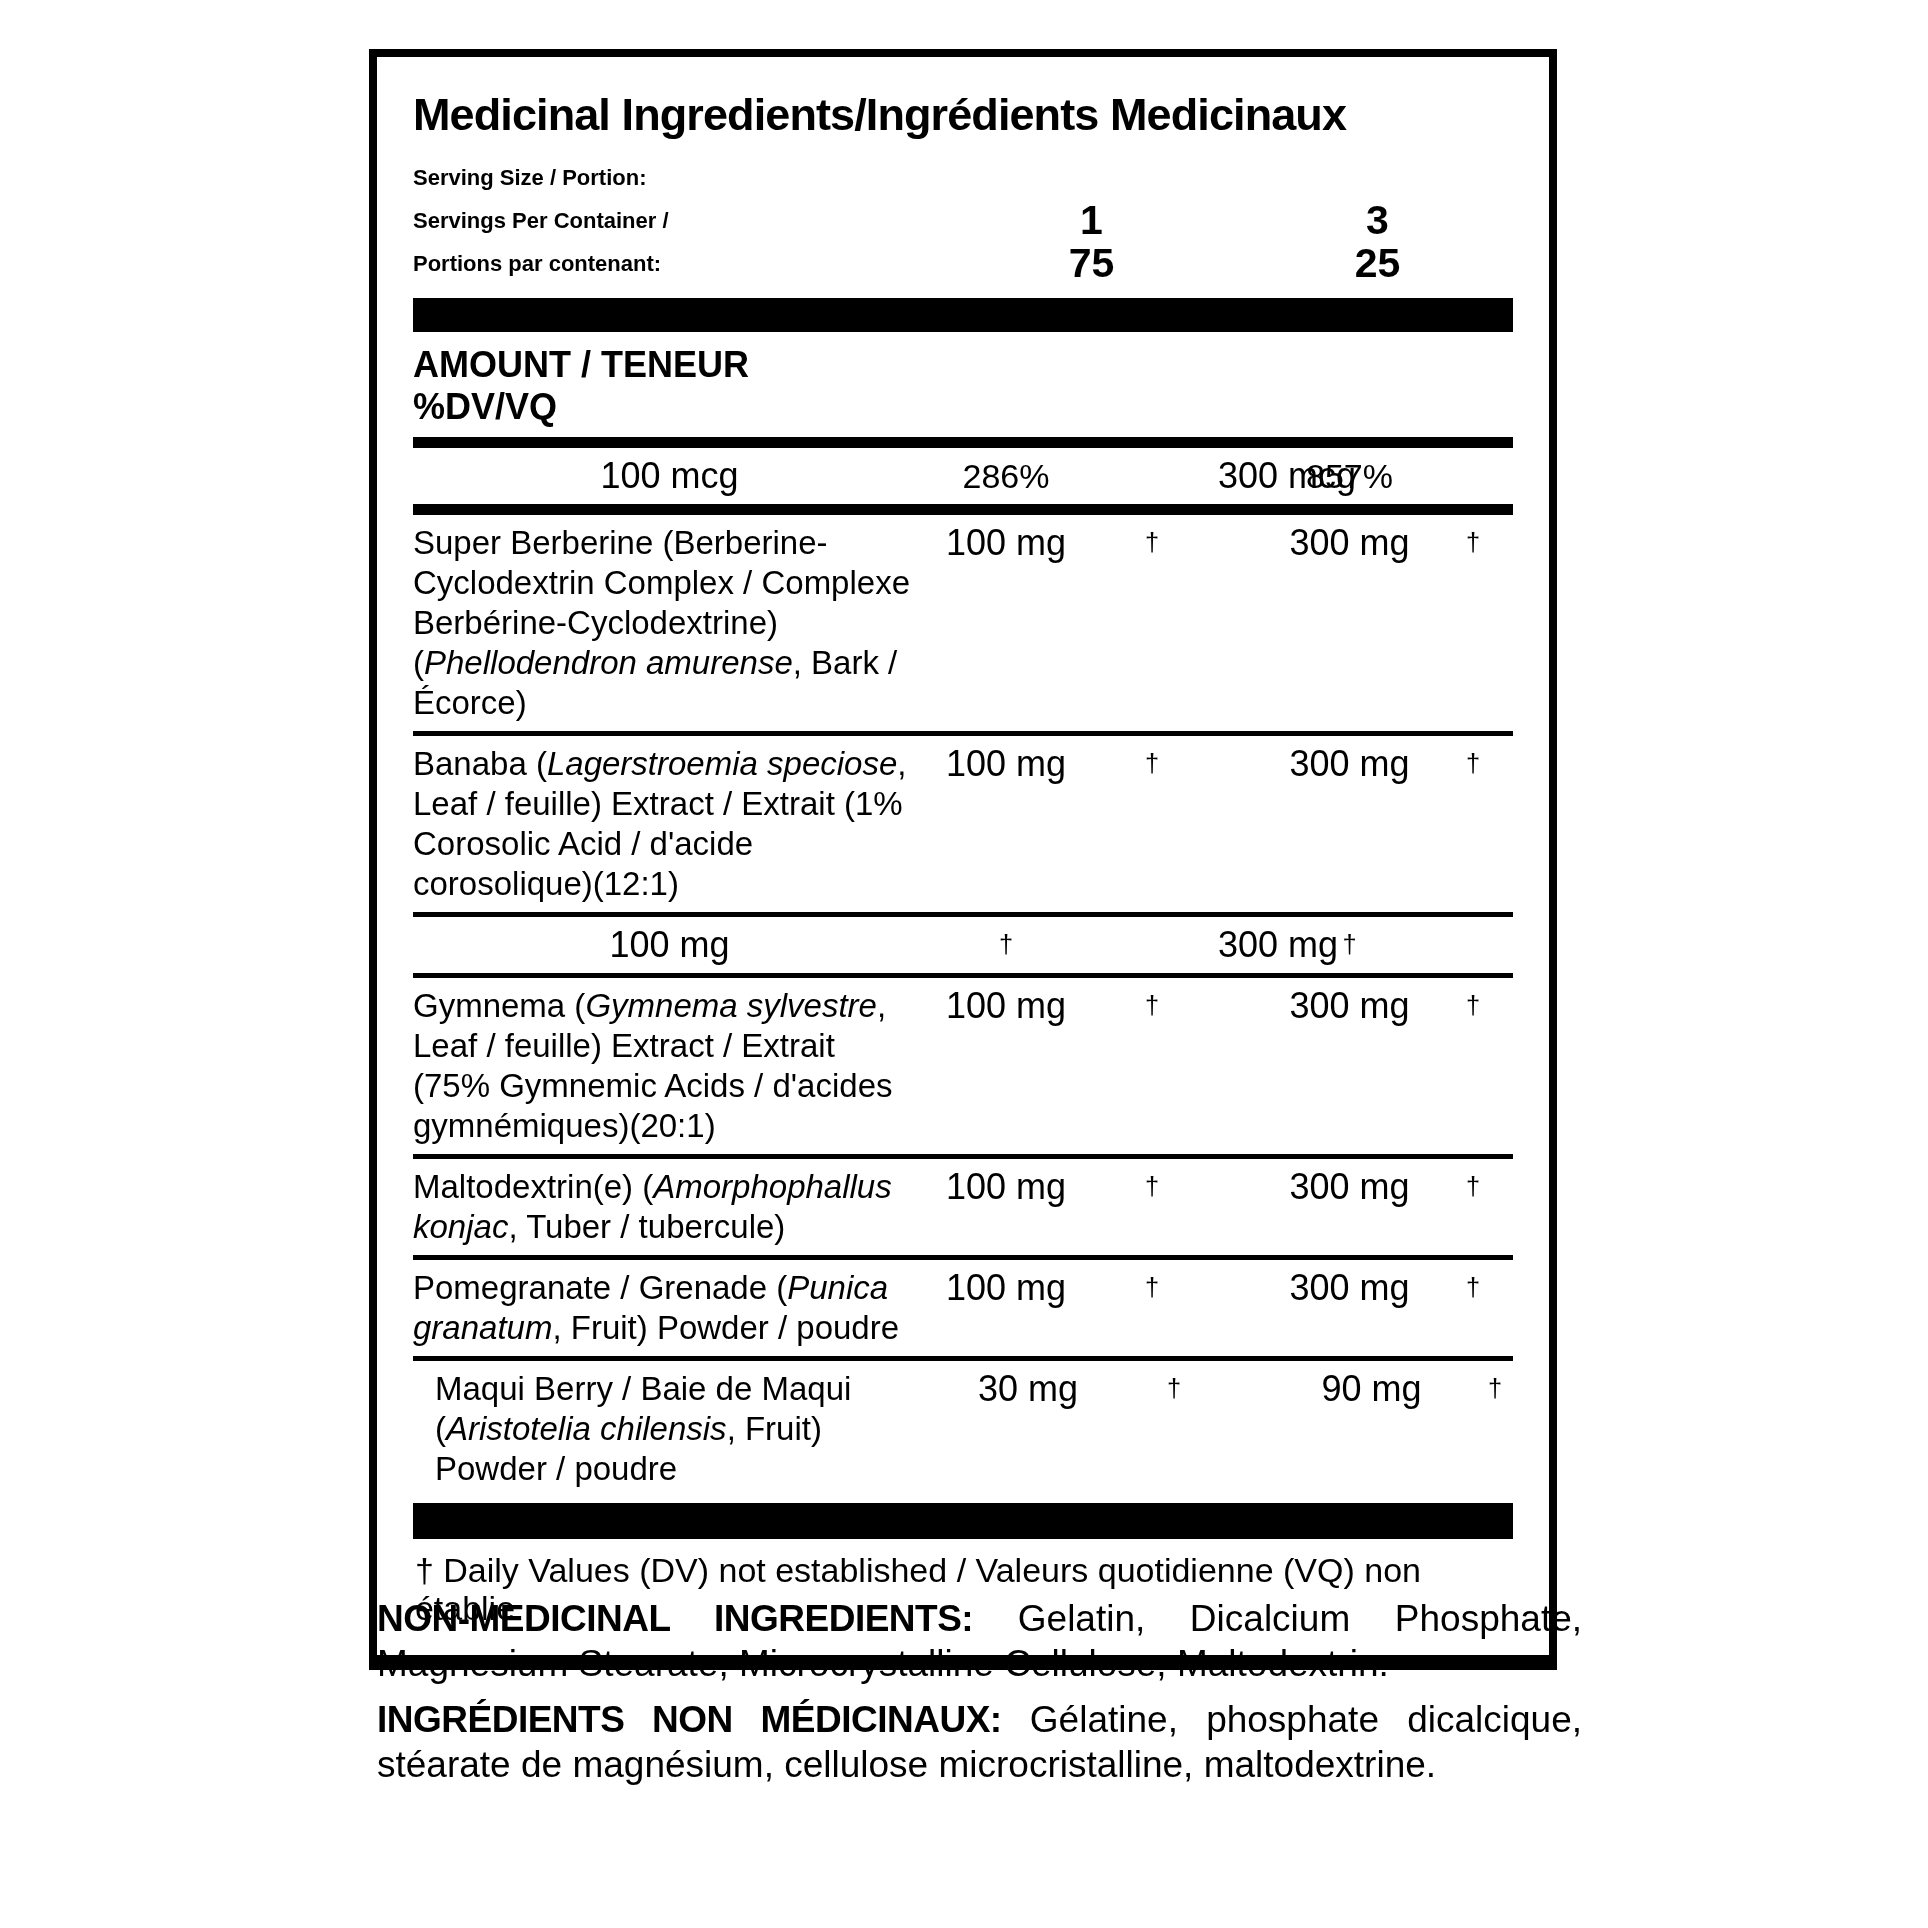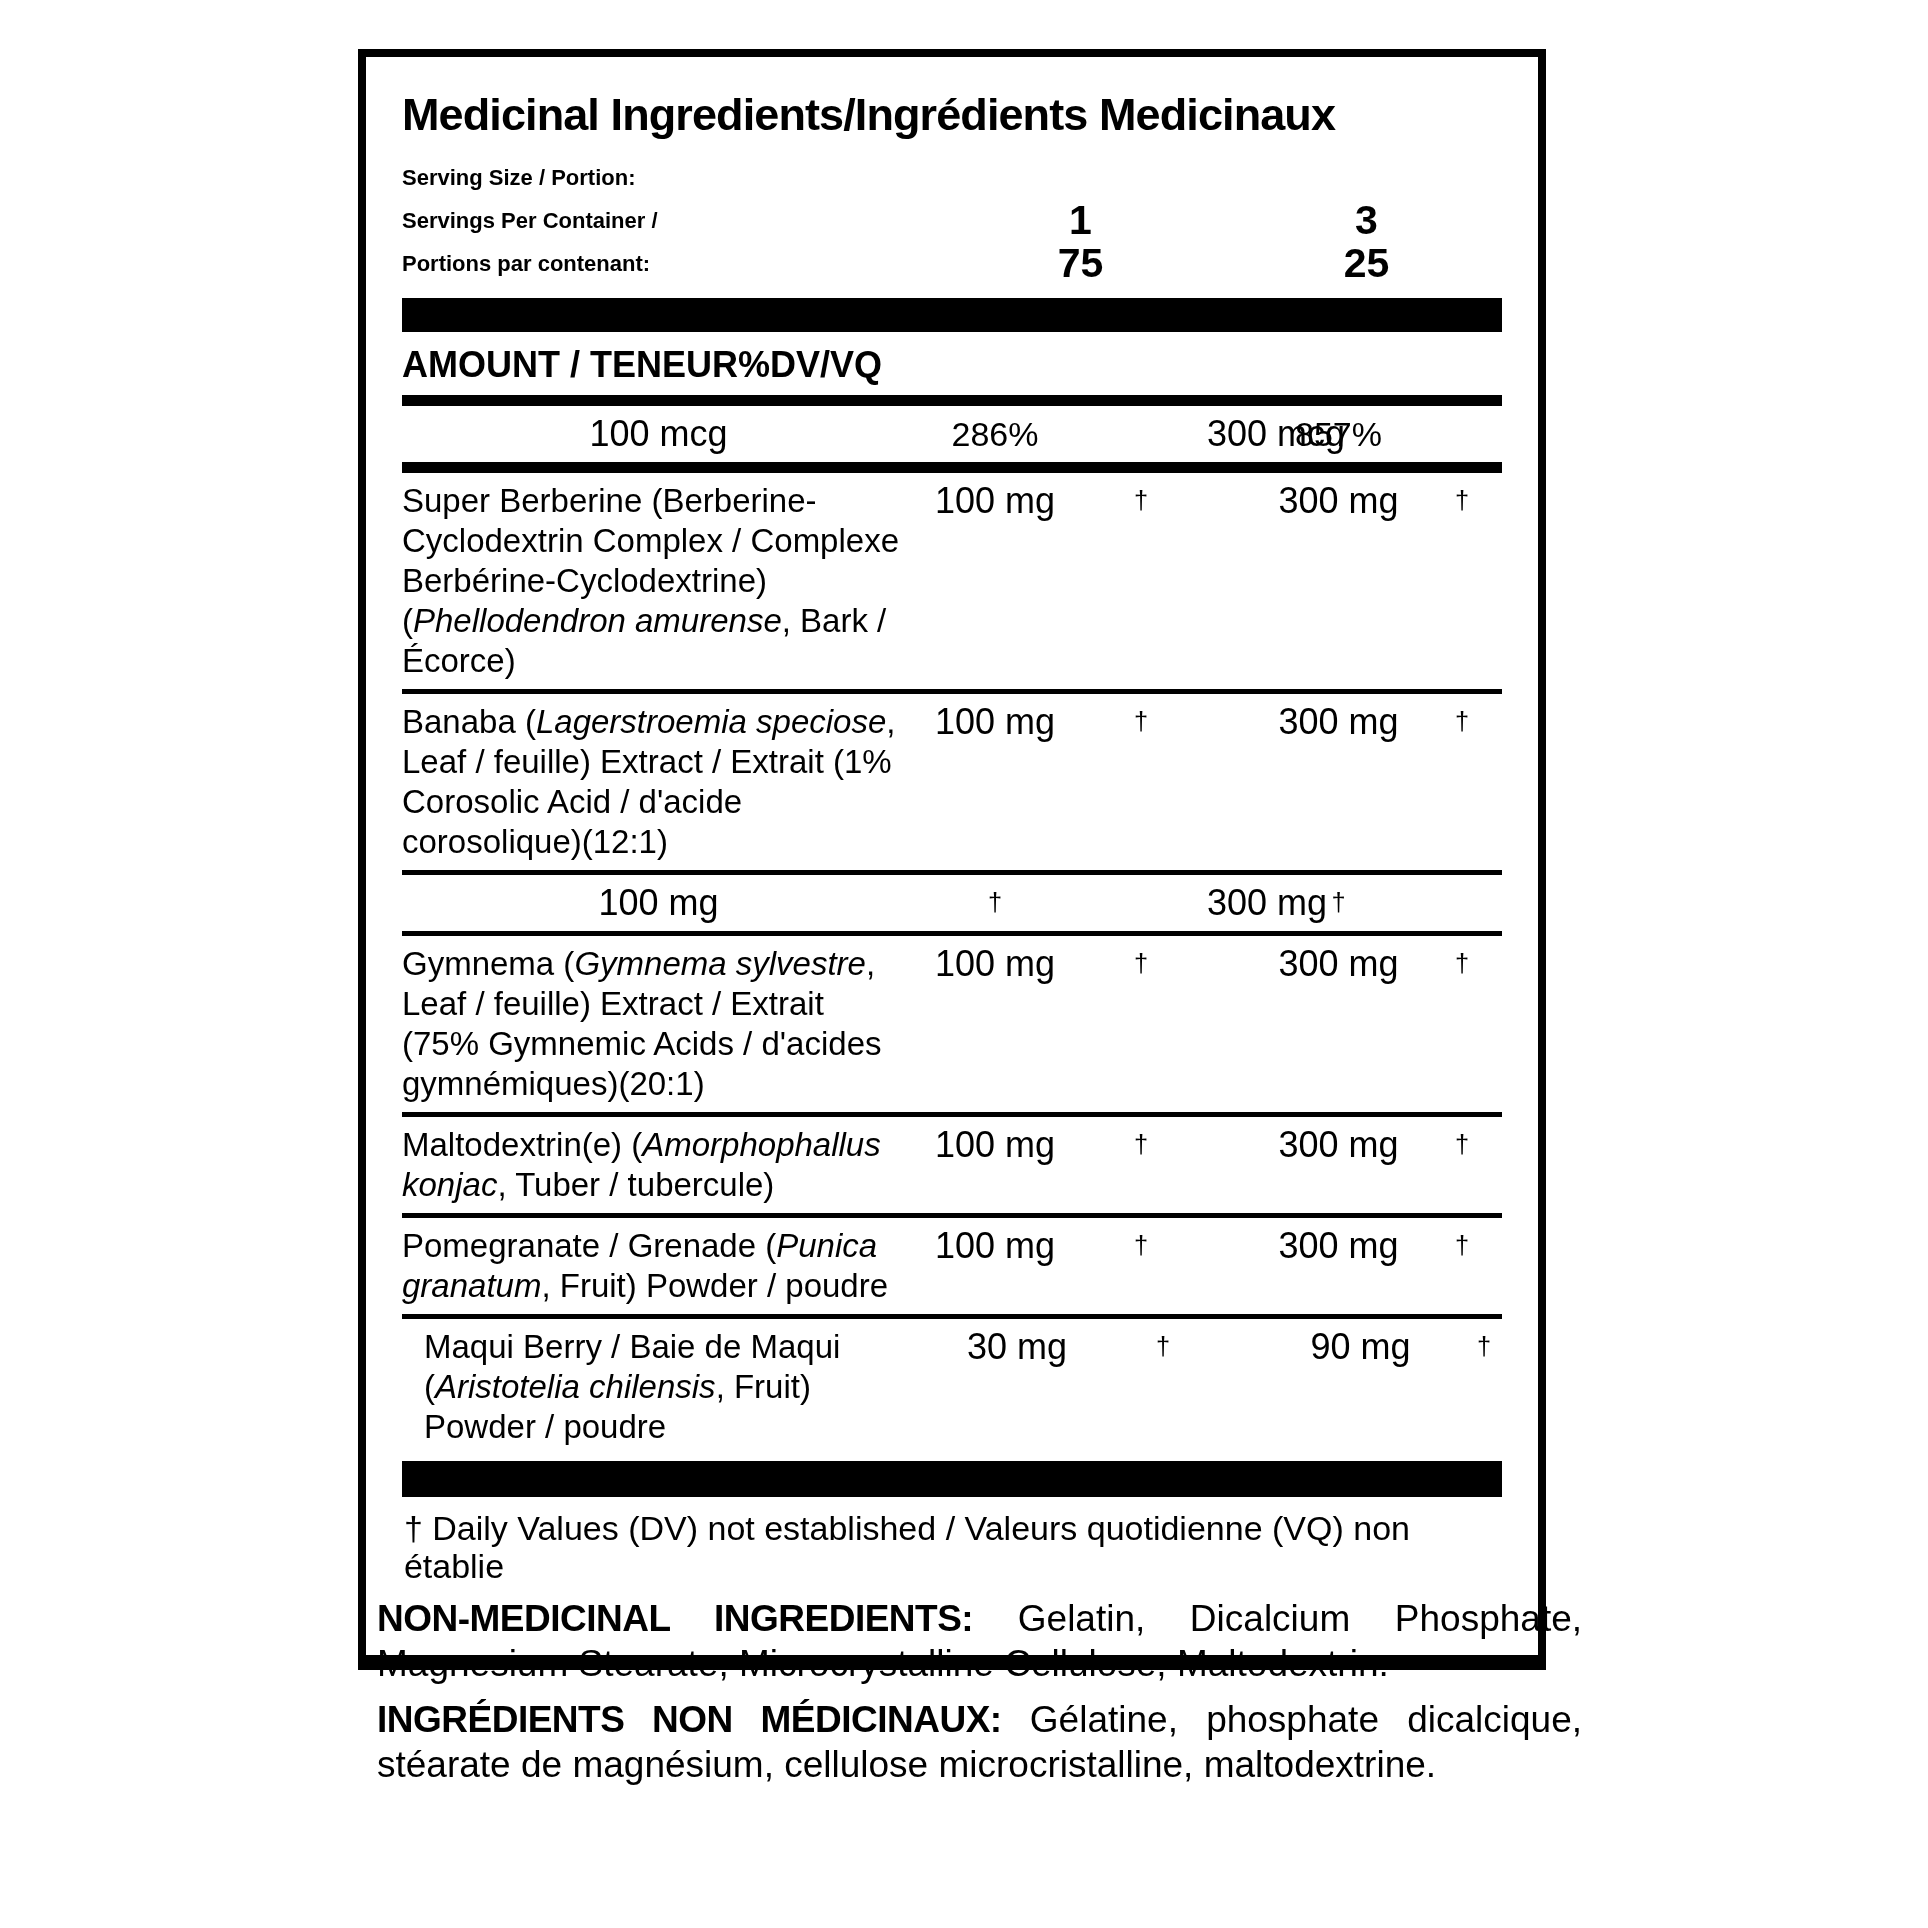--- a/index.html
+++ b/index.html
@@ -3,43 +3,43 @@
 <meta charset="utf-8">
 <style>
   html,body { margin:0; padding:0; background:#ffffff; }
   .page {
     position:relative; width:1928px; height:1928px;
     background:#ffffff; overflow:hidden;
     font-family:"Liberation Sans", sans-serif; color:#000;
   }
   
   .panel {
-    position:absolute; left:358px; top:49px; width:1188px; min-height:1621px;
+    position:absolute; left:369px; top:49px; width:1188px; min-height:1621px;
     box-sizing:border-box; background:#fff;
     border:8.5px solid #000; border-bottom-width:15px;
     padding:22.6px 36px 0 36px;
   }
   .panel-title {
     font-size:45px; font-weight:bold; letter-spacing:-0.9px;
     margin:9.4px 0 15px 0; white-space:nowrap;
   }
   
   .serving-grid {
     display:grid; grid-template-columns:1fr 301px 271px;
     align-items:end;
   }
   .serving-label { font-size:22px; font-weight:bold; line-height:43px; }
   .serving-value { font-size:41px; font-weight:bold; line-height:43px; text-align:center; }
   
   .black-bar { height:34px; background:#000; margin-top:13px; }
   .black-bar.bottom { height:36px; margin-top:5.6px; }
   
   .col-header {
-    display:flex; align-items:baseline;
-    padding:12.2px 0 8.5px 0; font-size:36px; font-weight:bold;
+    display:flex; justify-content:space-between; align-items:baseline;
+    padding:12.2px 0 8.5px 0; font-size:36px; font-weight:bold;flex-direction:column;
   }
   .heavy-rule { height:11.3px; background:#000; }
   
   .ing-row {
     display:grid; grid-template-columns:513px 160px 132px 47px 169px 78px;
     padding:8.5px 0 7.5px 0; border-bottom:5.6px solid #000; align-items:start;
   }
   .ing-row.first { border-bottom-width:11.3px; }
   .ing-row.last { border-bottom:none;margin-left:22px; }
   .ing-name { font-size:33px; line-height:40px; padding-right:5.6px; }

